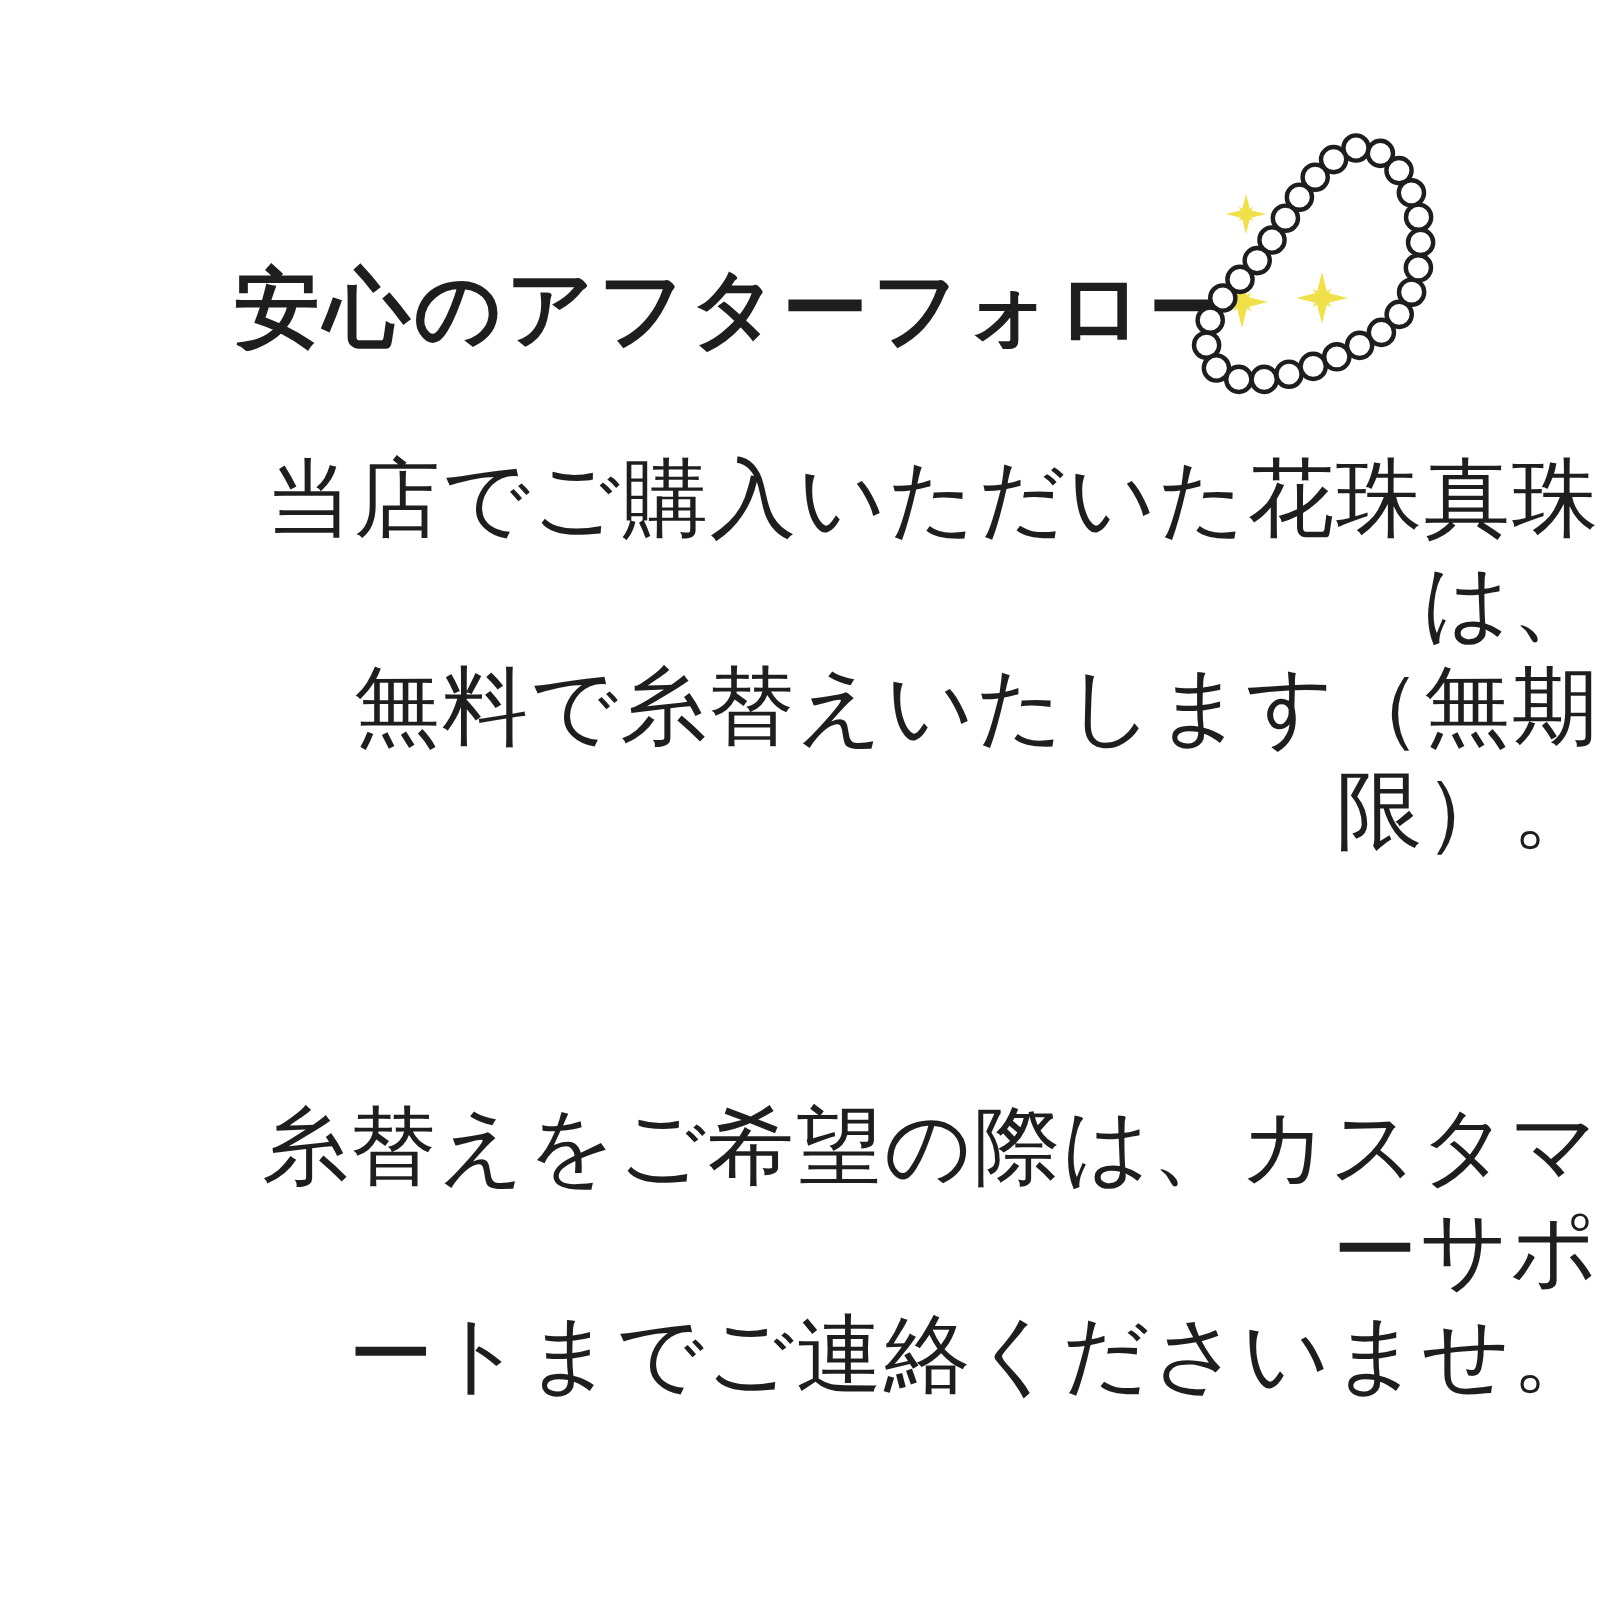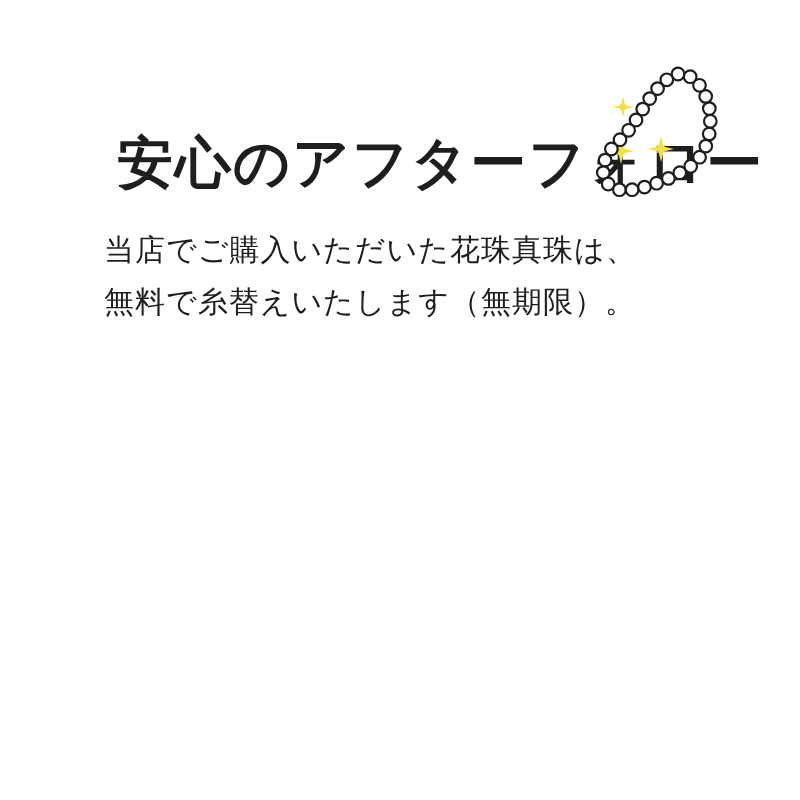--- a/index.html
+++ b/index.html
@@ -14,49 +14,50 @@
     background: #ffffff;
     overflow: hidden;
     font-family: "Liberation Sans", "DejaVu Sans", sans-serif;
     color: #1e1e1e;
   }
   .page-title {
     position: absolute;
     left: 101px;
     top: 114px;
     margin: 16px;
-    font-size: 56px;
+    font-size: 43px;
     font-weight: 700;
     letter-spacing: 2px;
     line-height: 1.18;
     color: #1e1e1e;
     white-space: nowrap;
   }
   .necklace {
     position: absolute;
     left: 586px;
     top: 52px;
     width: 140px;
     height: 152px;
   }
   .necklace svg {
     display: block;
     width: 100%;
     height: 100%;
   }
   .body-text {
     position: absolute;
-    left: 104px;
+    left: 114px;
     margin: 0;
-    font-size: 30px;
+    font-size: 43px;
     font-weight: 400;
     letter-spacing: 1px;
     line-height: 52px;
     color: #1e1e1e;
     white-space: pre-line;
+    text-align: right;
   }
   .para-1 { top: 224px; }
   .para-2 { top: 392px; }
   .para-3 { top: 548px; }
 </style>
 </head>
 <body>
 
 <div class="page">
 
@@ -109,14 +110,16 @@
           <circle cx="113.5" cy="33.3" r="6.3" fill="#ffffff"></circle>
           <circle cx="104.2" cy="24.7" r="6.3" fill="#ffffff"></circle>
         </g>
     </svg>
   </div>
 
   <p class="body-text para-1">当店でご購入いただいた花珠真珠は、
 無料で糸替えいたします（無期限）。</p>
 
 
+  <p class="body-text para-3">糸替えをご希望の際は、カスタマーサポ
+ートまでご連絡くださいませ。</p>
 
 </div>
 
 </body></html>

